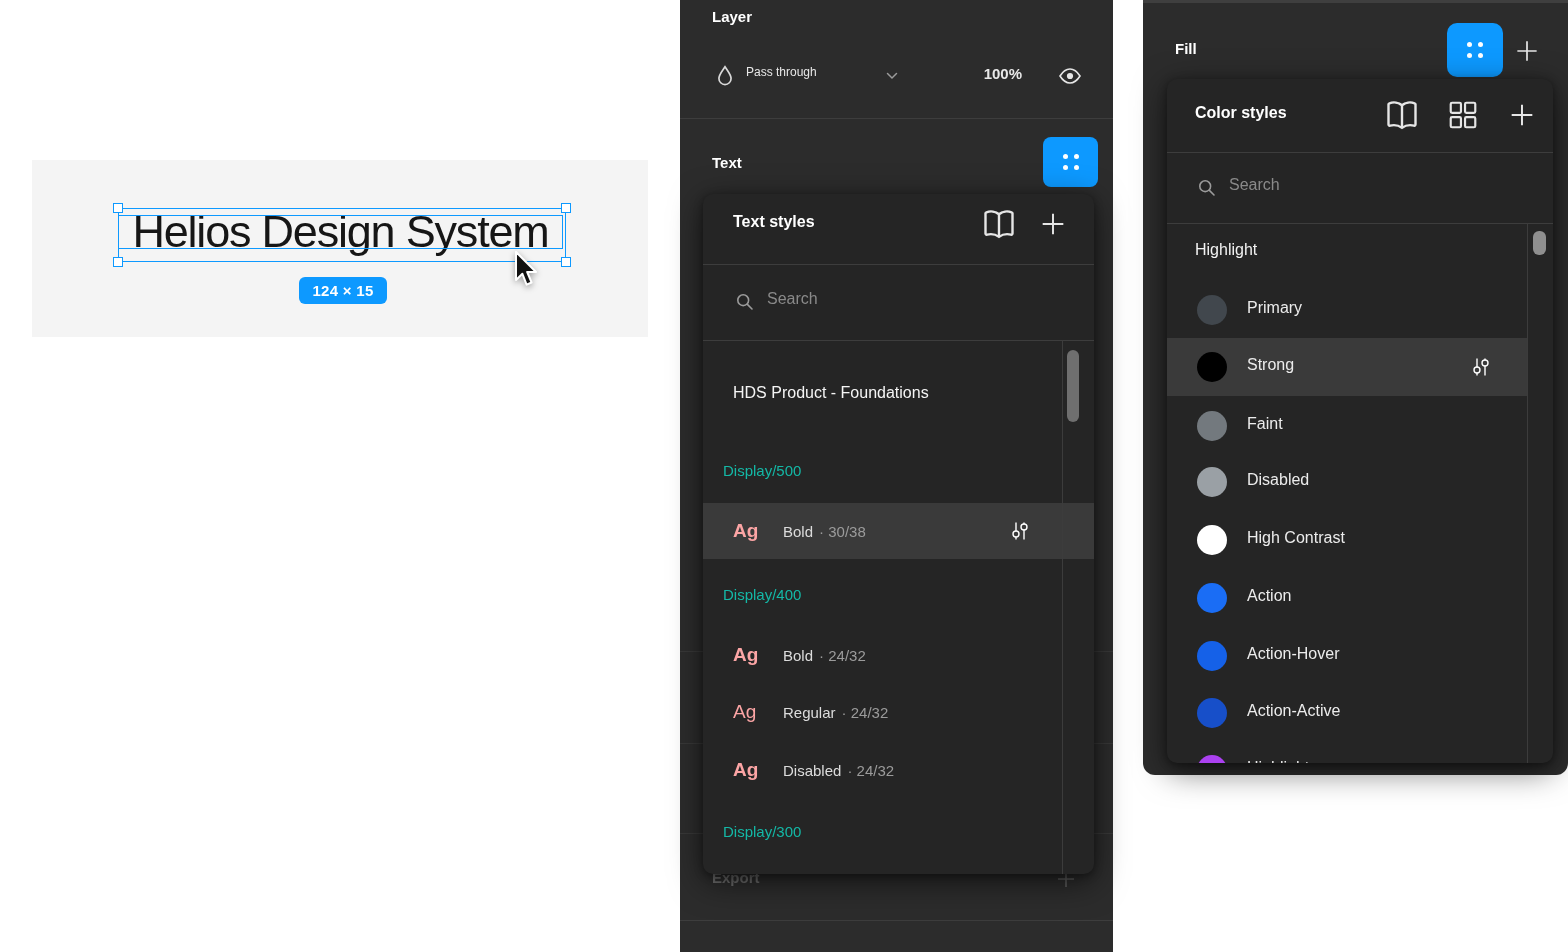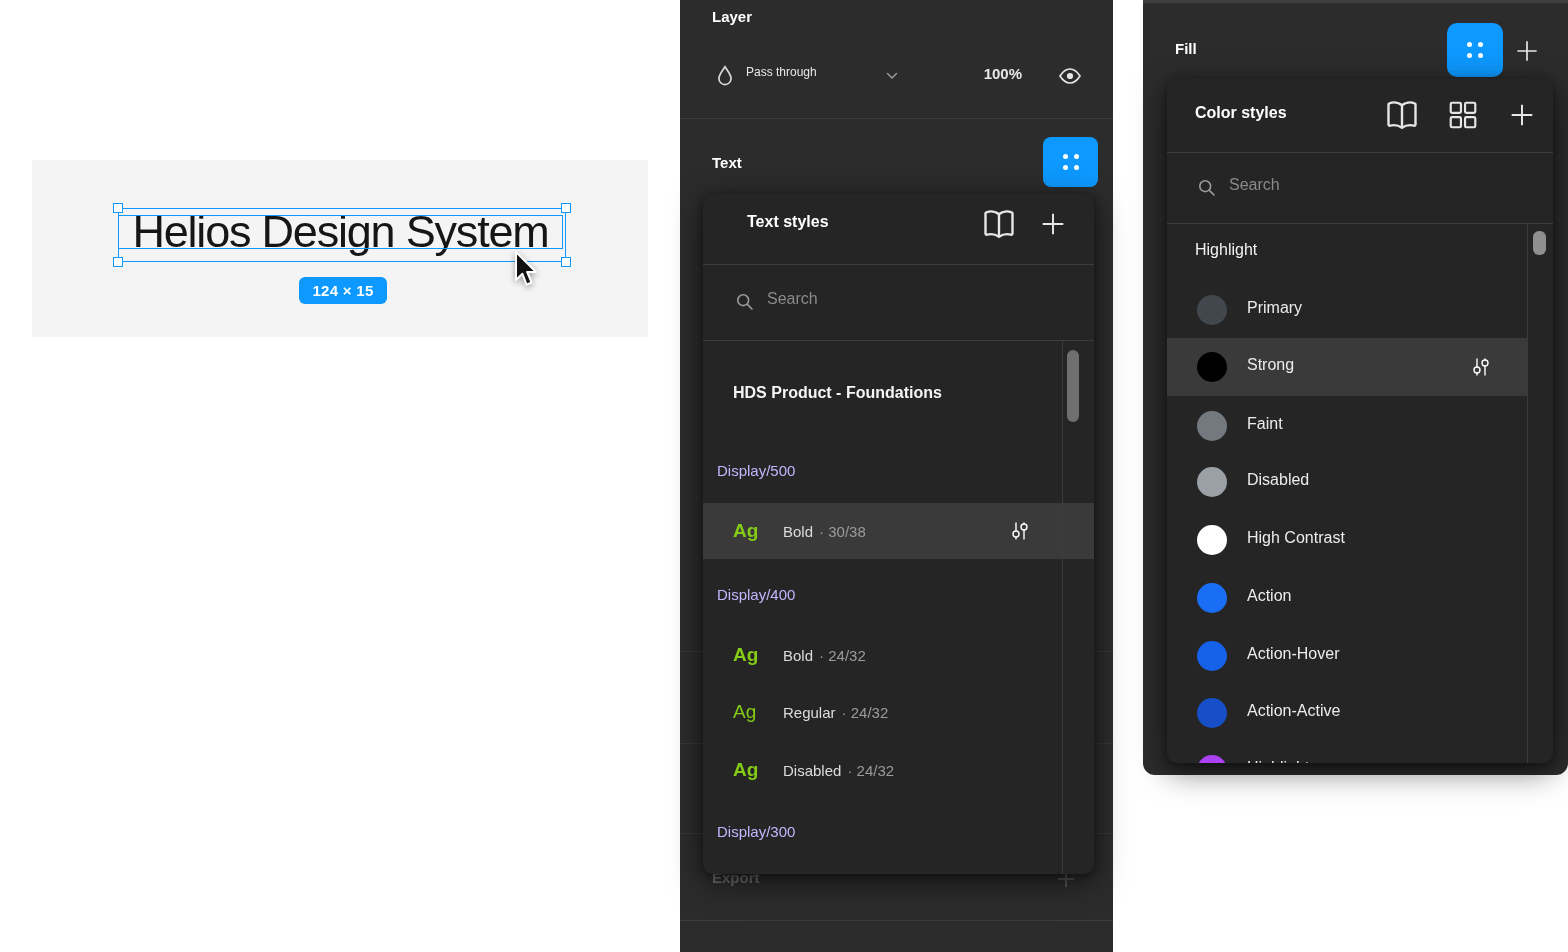--- a/index.html
+++ b/index.html
@@ -61,32 +61,32 @@
   .mid-div1 { left:680px; top:118px; width:433px; }
   .text-title { left:712px; top:154px; }
   .text-styles-btn { left:1043px; top:137px; width:55px; height:50px; }
   .under-div { left:680px; width:433px; z-index:1; background:#383838; height:1px; }
   .export-title { left:712px; top:869px; color:#6c6c6c; z-index:1; }
   .export-plus { left:1052px; top:865px; width:28px; height:28px; color:#5e5e5e; z-index:1; }
   .mid-div-bottom { left:680px; top:920px; width:433px; z-index:1; }
 
   
   .ts-pop { left:703px; top:194px; width:391px; height:680px; }
-  .ts-pop .hdr-title { position:absolute; left:30px; top:19px;margin-left:14px; }
+  .ts-pop .hdr-title { position:absolute; left:30px; top:19px; }
   .ts-book { position:absolute; left:278px; top:13px; width:36px; height:34px; }
   .ts-plus { position:absolute; left:332px; top:13px; width:36px; height:34px; }
   .ts-div1 { position:absolute; left:0; top:70px; width:391px; }
   .ts-search-icon { position:absolute; left:32px; top:98px; width:20px; height:20px; color:#9b9b9b; }
   .ts-search-text { position:absolute; left:64px; top:96px; }
   .ts-div2 { position:absolute; left:0; top:146px; width:391px; }
-  .ts-lib { position:absolute; left:30px; top:190px; font-size:16px; font-weight:700; color:#f5f5f5; }
-  .grp-label { position:absolute; left:14px; font-size:15px; color:#c4b5fd; }
+  .ts-lib { position:absolute; left:30px; top:190px; font-size:16px; font-weight:400; color:#f5f5f5; }
+  .grp-label { position:absolute; left:20px; font-size:15px; color:#14b8a6; }
   .style-row { position:absolute; left:0; width:391px; display:flex; align-items:center; }
   .style-row.sel { background:#3a3a3a; }
-  .ag { position:absolute; left:30px; font-size:19px; color:#84cc16; }
+  .ag { position:absolute; left:30px; font-size:19px; color:#fca5a5; }
   .w700{font-weight:700;} .w600{font-weight:600;} .w400{font-weight:400;}
   .style-name { position:absolute; left:80px; font-size:15px; color:#dcdcdc; }
   .style-detail { font-size:15px; color:#9b9b9b; margin-left:6px; }
   .sliders { position:absolute; left:306px; width:22px; height:22px; }
   .ts-scroll-line { position:absolute; left:359px; top:146px; height:534px; }
   .ts-thumb { position:absolute; left:364px; top:156px; width:12px; height:72px; }
 
   
   .right-panel { left:1143px; top:0; width:425px; height:775px; border-radius:0 0 12px 12px; }
   .right-panel::before { content:""; position:absolute; left:0; top:0; width:425px; height:3px; background:#3f3f3f; }

